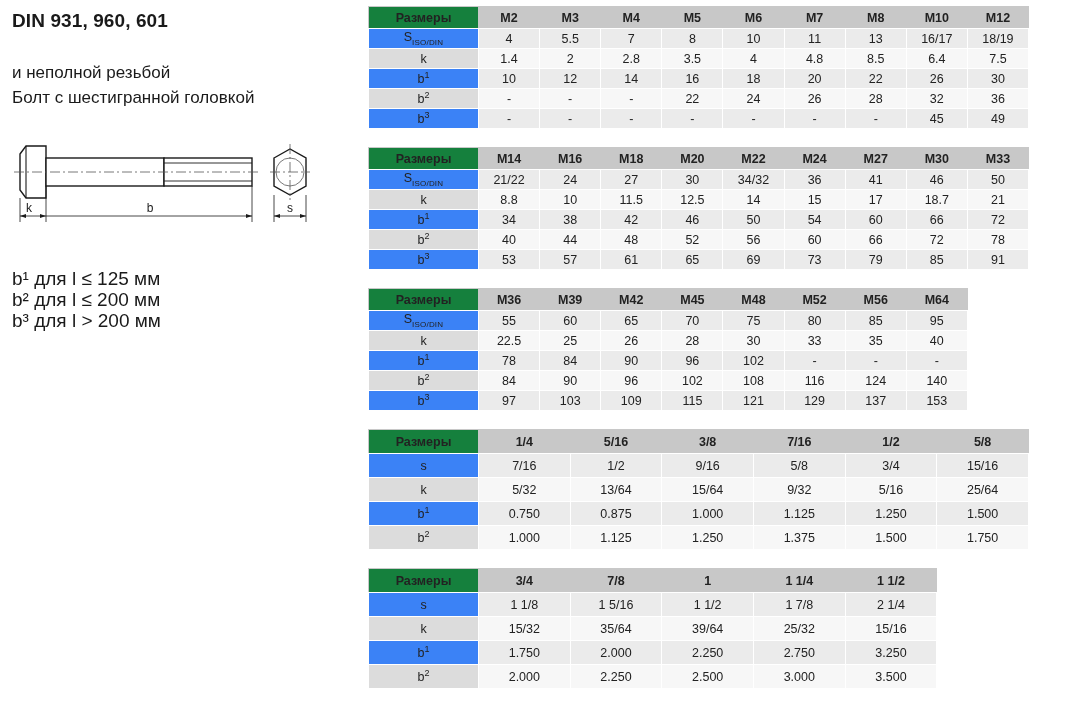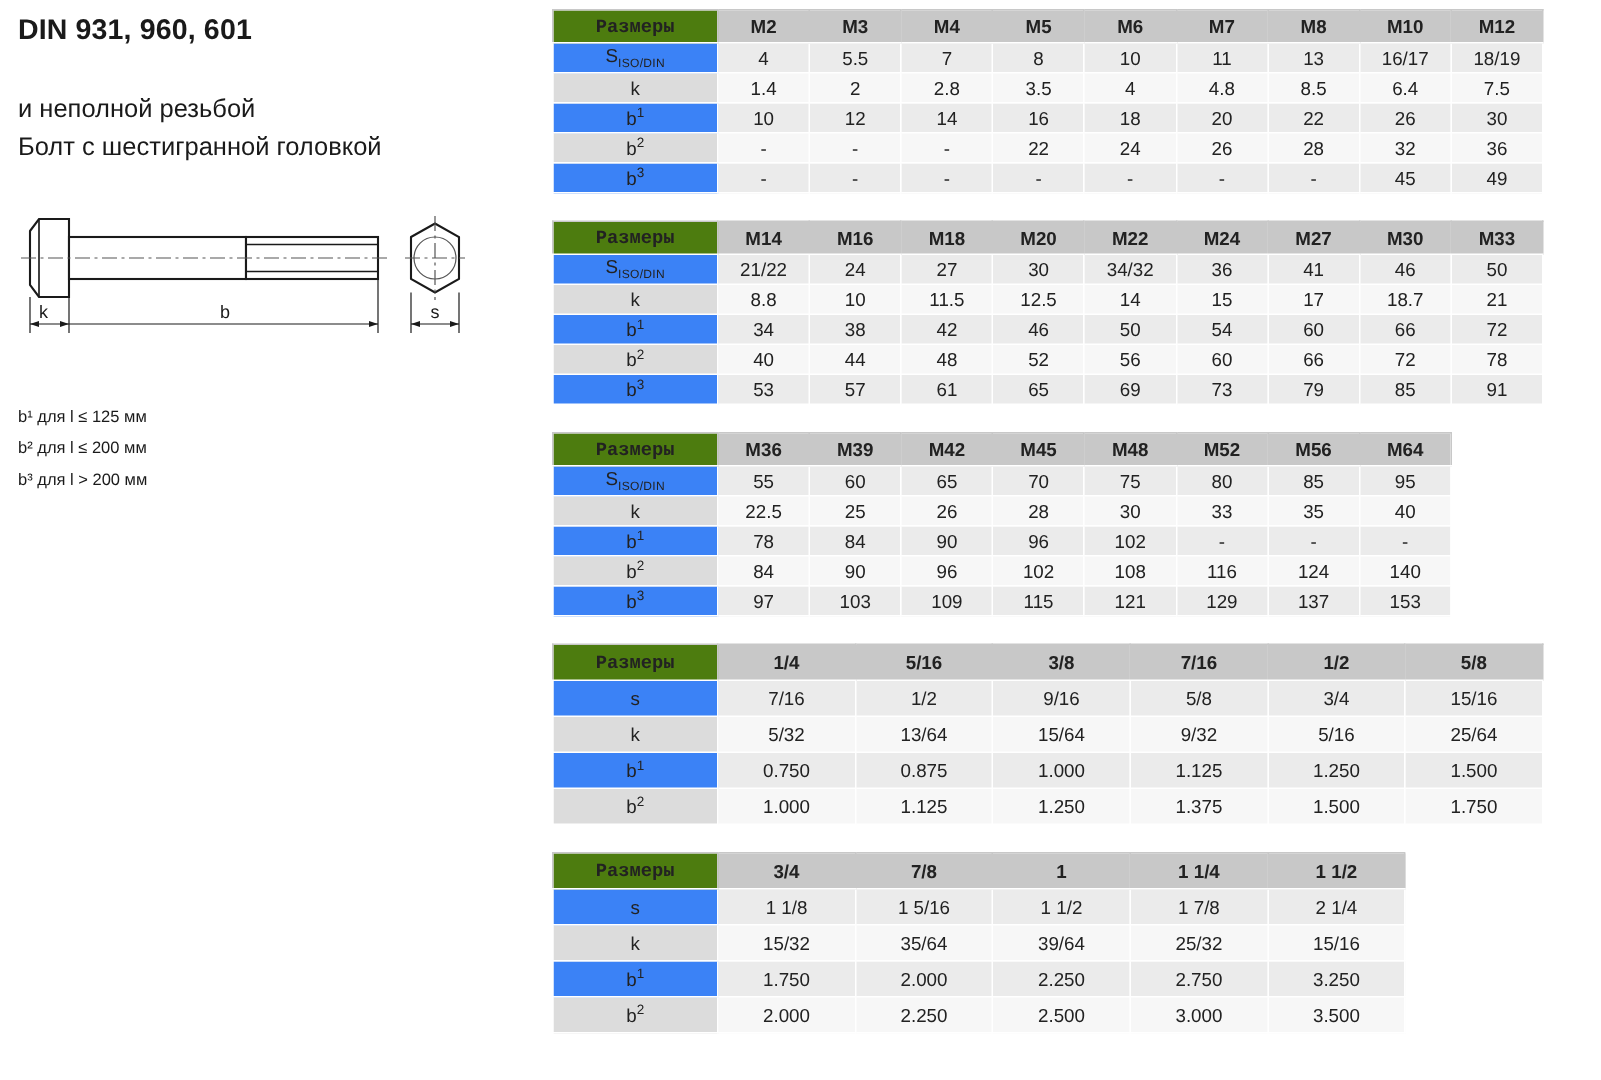--- a/index.html
+++ b/index.html
@@ -36,21 +36,21 @@
     line-height: 25px;
     font-weight: normal;
   }
   #drawing {
     margin-top: 22px;
     width: 300px;
     height: 100px;
   }
   #notes {
     margin-top: 36px;
-    font-size: 11px;
+    font-size: 19px;
     line-height: 21px;
   }
 
   
   #tables {
     position: absolute;
     left: 368px;
     top: 6px;
     width: 690px;
   }
@@ -72,22 +72,21 @@
   }
   table.dim-table th {
     background: #c8c8c8;
     font-weight: bold;
     font-size: 12.5px;
     height: 21px;
     border: 1px solid #c8c8c8;
     border-bottom: 1px solid #ffffff;
   }
   table.dim-table th.hdr-label {
-    background: #4d7c0f;
-    font-family: Liberation Mono, monospace;
+    background: #15803d;
   }
   table.dim-table tr.odd td { background: #ebebeb; }
   table.dim-table tr.even td { background: #f7f7f7; }
   table.dim-table td.rowlabel {
     background: #dcdcdc;
     font-size: 12.5px;
   }
   table.dim-table tr.even td.rowlabel { background: #dcdcdc; }
   table.dim-table tr.odd td.rowlabel { background: #3b82f6; }
   td.rowlabel sup, th sup {

